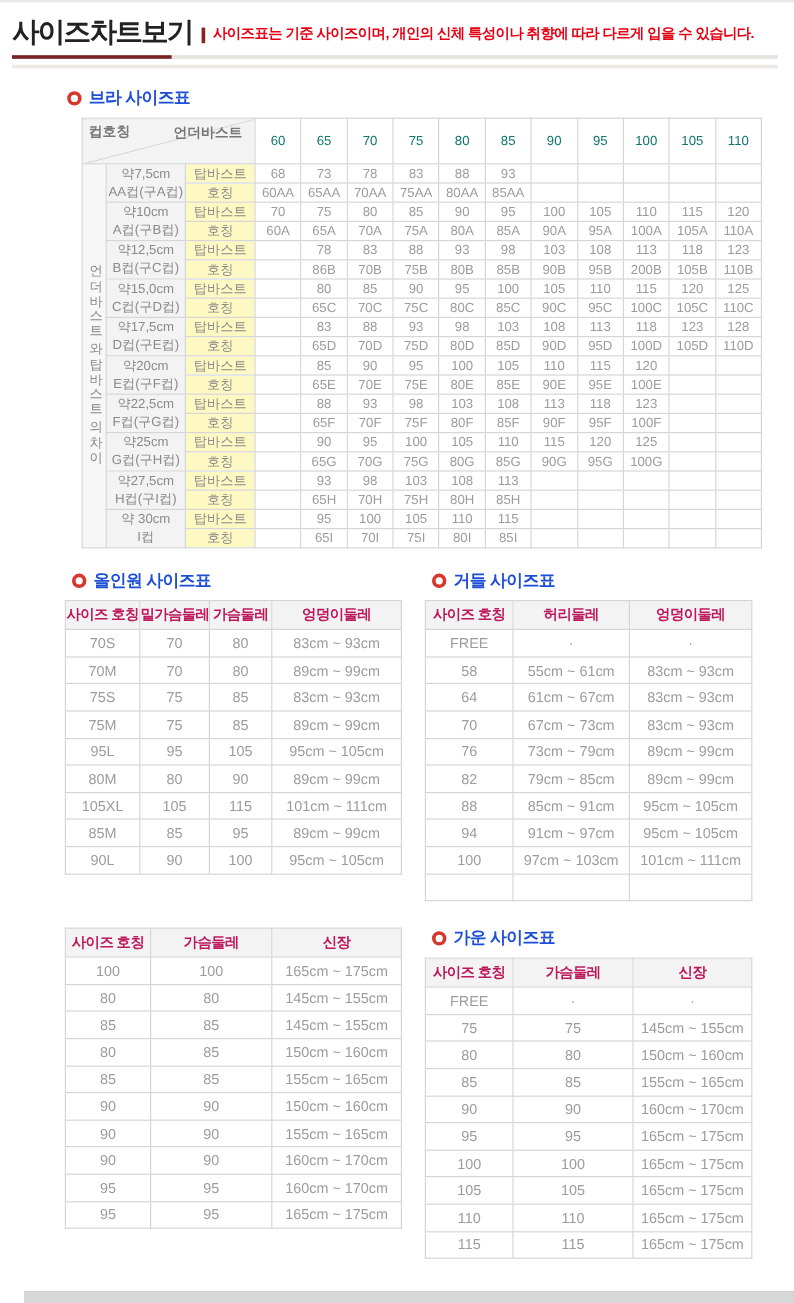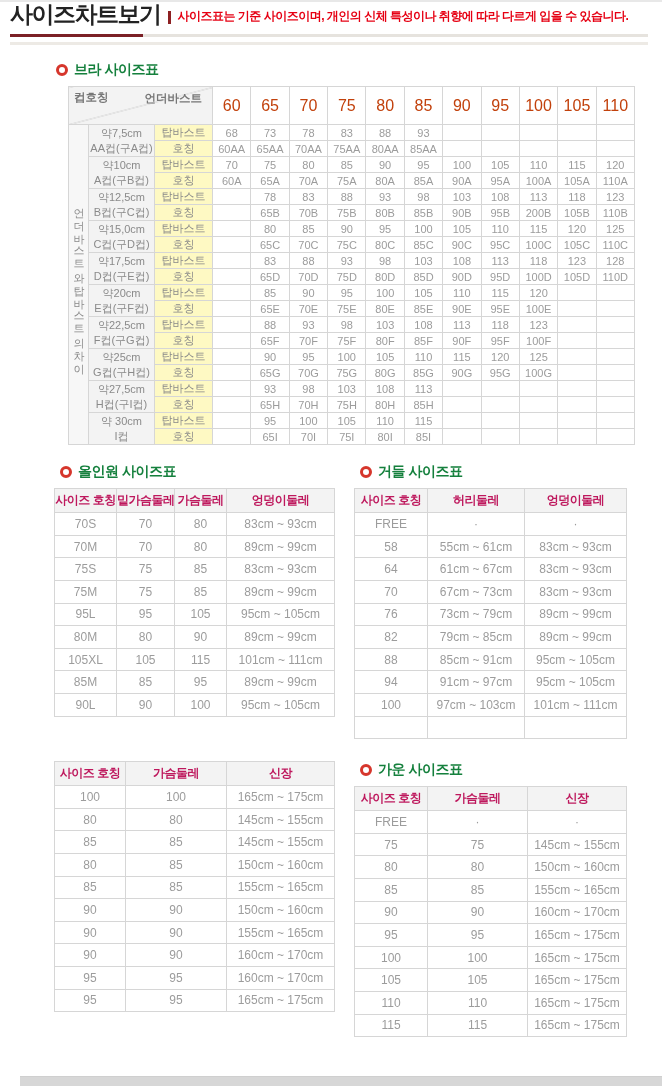--- a/index.html
+++ b/index.html
@@ -3,38 +3,38 @@
 <meta charset="utf-8">
 <style>
   html,body{margin:0;padding:0;background:#fff;}
   body{
     width:662px;height:1086px;position:relative;overflow:hidden;
     font-family:"Liberation Sans","DejaVu Sans",sans-serif;
     -webkit-font-smoothing:antialiased;
   }
   .top-border{height:2px;background:#e8e8e8;}
   
-  .page-header{padding:0 14px 0 10px;}
+  .page-header{padding:12px 14px 0 10px;}
   .header-row{display:flex;align-items:flex-end;gap:7px;}
   .page-title{font-size:23px;font-weight:bold;color:#222;margin:0;letter-spacing:-1.5px;line-height:1.1;}
   .note-bar{width:3px;height:13px;background:#8d2022;margin-bottom:3px;flex:0 0 auto;}
   .page-note{font-size:12px;font-weight:bold;color:#e60013;margin:0 10px 2px 0;letter-spacing:-0.5px;}
   .underline-row{height:3px;background:#e6e3de;margin-top:7px;position:relative;}
   .underline-dark{position:absolute;left:0;top:0;width:133px;height:3px;background:#7b2026;}
   .underline-light2{height:3px;background:#edeae5;margin-top:5px;}
   
-  .sec-title{font-size:14px;font-weight:bold;color:#15803d;letter-spacing:-0.5px;display:flex;align-items:center;}
+  .sec-title{font-size:14px;font-weight:bold;color:#1d4ed8;letter-spacing:-0.5px;display:flex;align-items:center;}
   .bullet{display:inline-block;width:6px;height:6px;border:3.5px solid #d6362c;border-radius:50%;background:#fff;margin-right:6px;flex:0 0 auto;}
   
   .bra-section{margin-top:16px;}
   .bra-section .sec-title{margin-left:56px;margin-bottom:7px;}
   table.bra{border-collapse:collapse;table-layout:fixed;width:566px;margin-left:68px;border:1px solid #1d4ed8;}
   .bra th,.bra td{border:1px solid #d6d6d6;padding:0;text-align:center;vertical-align:middle;overflow:hidden;white-space:nowrap;}
   .bra thead th{height:37px;font-weight:normal;}
-  .bra thead th.num{background:#fff;color:#c2410c;font-size:16px;}
+  .bra thead th.num{background:#fff;color:#0f766e;font-size:11px;}
   .bra td{height:15px;font-size:11px;color:#9c9c9c;}
   .bra td.rlab{background:#fef9c3;color:#8a8a8a;font-size:11px;}
   .bra td.cup{background:#f3f3f3;color:#8a8a8a;font-size:11px;line-height:1.35;}
   .bra td.side{background:#f7f7f7;}
   .vtext{writing-mode:vertical-lr;text-orientation:upright;font-size:11px;color:#8a8a8a;letter-spacing:2px;margin:0 auto;line-height:1;}
   th.corner{
     background-color:#f3f3f3;position:relative;
     background-image:linear-gradient(to bottom right,transparent calc(50% - 0.6px),#c9c9c9 50%,transparent calc(50% + 0.6px));
   }
   .c-top{position:absolute;top:4px;right:10px;font-size:11.5px;font-weight:bold;color:#777;}
@@ -189,21 +189,21 @@
           <td class="val">98</td>
           <td class="val">103</td>
           <td class="val">108</td>
           <td class="val">113</td>
           <td class="val">118</td>
           <td class="val">123</td>
         </tr>
         <tr>
           <td class="rlab">호칭</td>
           <td class="val"></td>
-          <td class="val">65B</td>
+          <td class="val">86B</td>
           <td class="val">70B</td>
           <td class="val">75B</td>
           <td class="val">80B</td>
           <td class="val">85B</td>
           <td class="val">90B</td>
           <td class="val">95B</td>
           <td class="val">200B</td>
           <td class="val">105B</td>
           <td class="val">110B</td>
         </tr>

